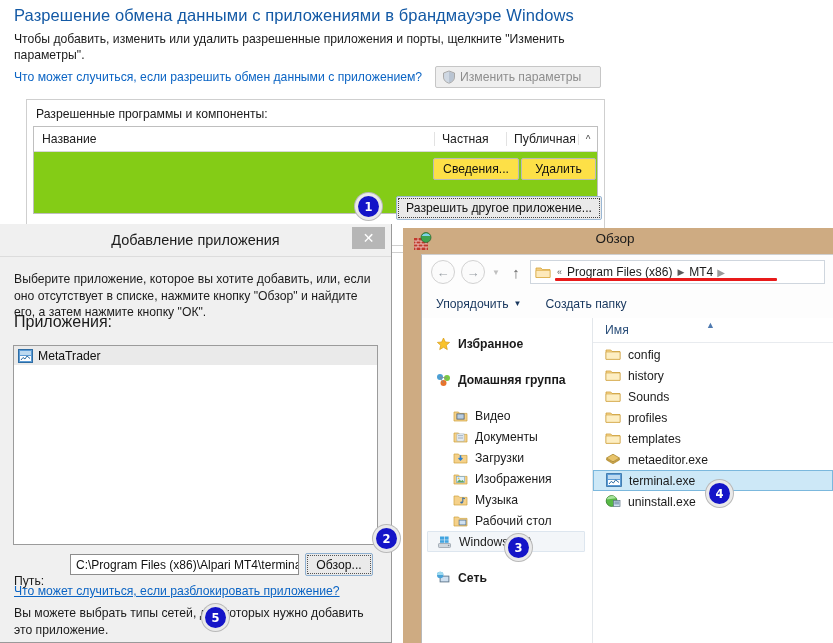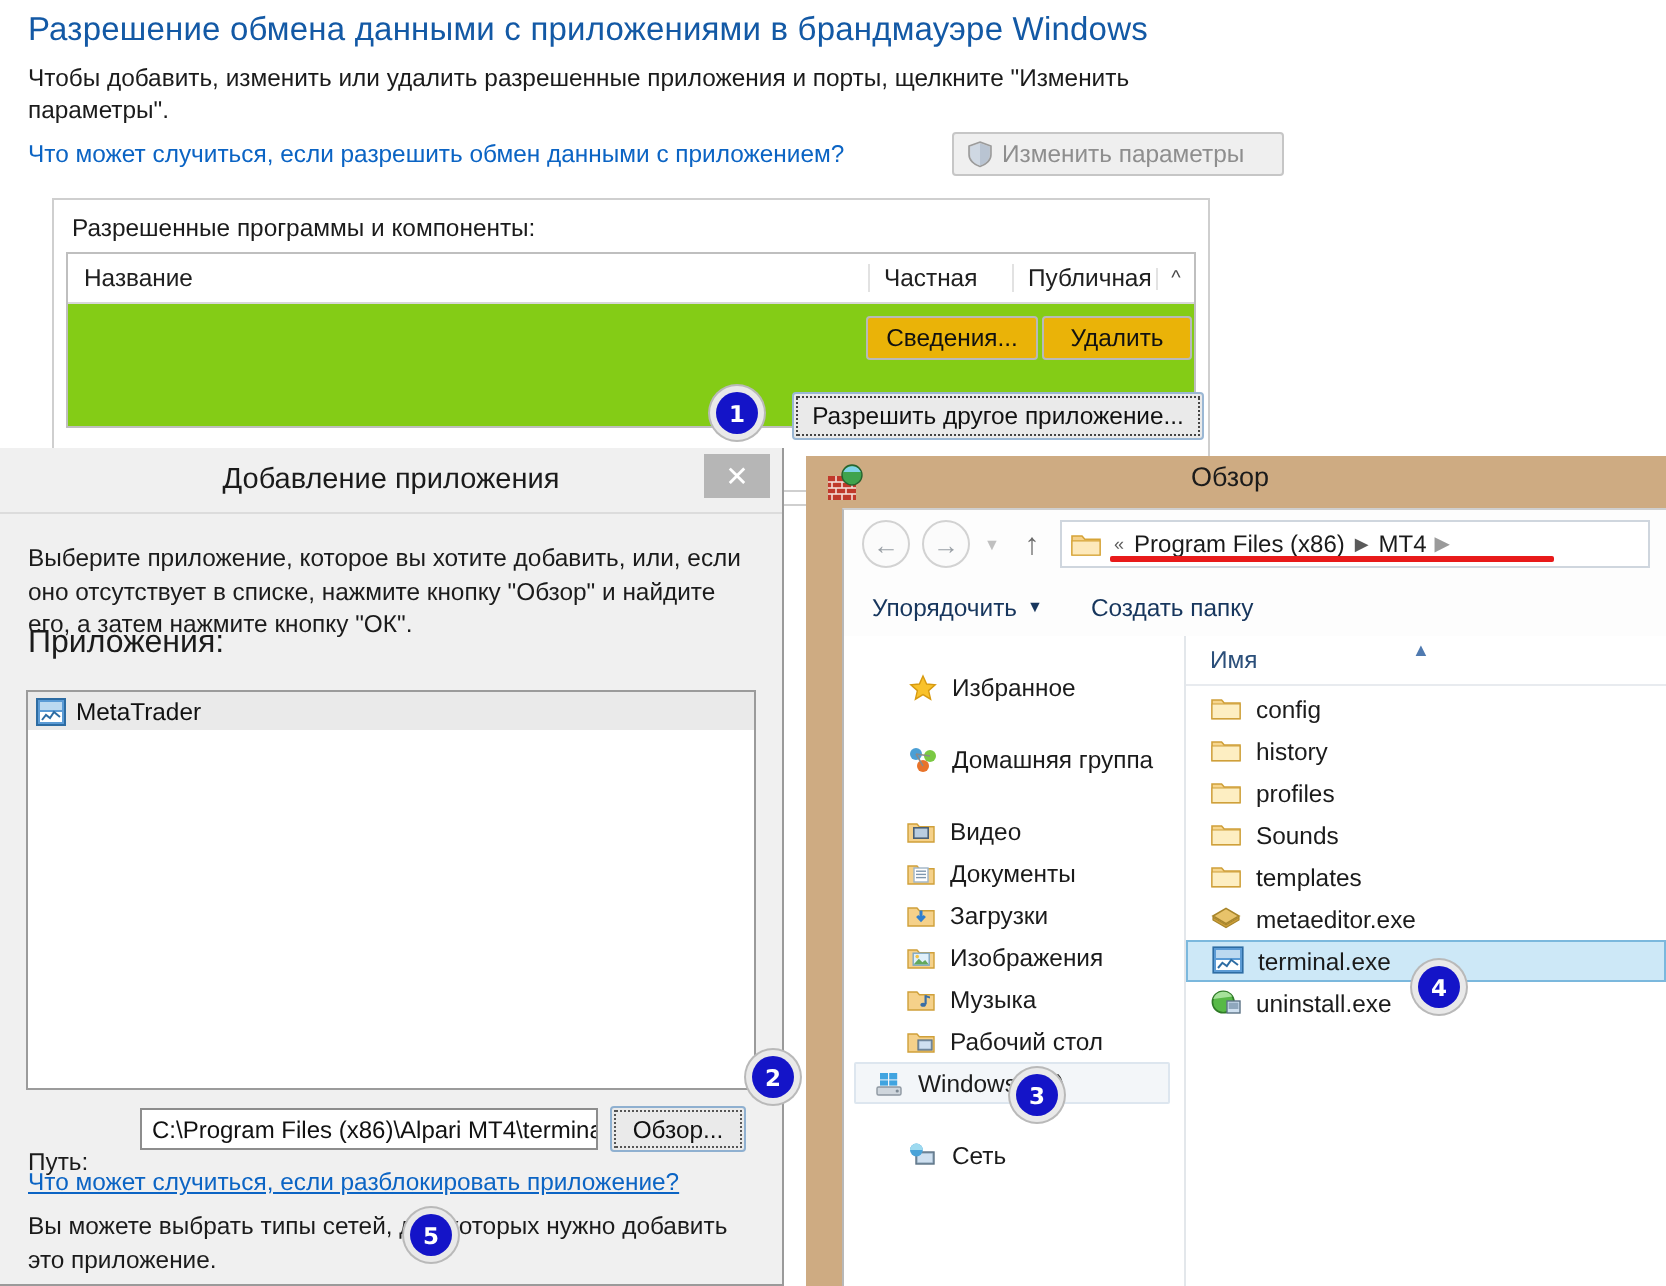--- a/index.html
+++ b/index.html
@@ -16,42 +16,42 @@
   
   #firewall{left:0;top:0;width:833px;height:643px;background:#fff;}
   #fw-title{left:14px;top:6px;width:600px;font-size:16.5px;color:#1359a5;
             letter-spacing:.1px;white-space:nowrap;}
   #fw-sub{left:14px;top:31px;width:600px;font-size:12.2px;color:#1b1b1b;line-height:16px;}
   #fw-link{left:14px;top:70px;font-size:12.2px;color:#0b64c4;cursor:pointer;white-space:nowrap;}
   #fw-change-btn{
     left:435px;top:66px;width:166px;height:22px;
     background:#efefef;border:1px solid #c6c6c6;border-radius:2px;
     display:flex;align-items:center;gap:4px;padding-left:6px;box-sizing:border-box;
-    color:#8e8e8e;font-size:12.2px;margin-left:41px;
+    color:#8e8e8e;font-size:12.2px;
   }
   .shield{
     width:14px;height:14px;flex:0 0 14px;position:relative;display:inline-block;
   }
   .shield svg{display:block;}
 
   
   #fw-group{left:26px;top:99px;width:577px;height:145px;border:1px solid #cfcfcf;background:#fff;}
   #fw-group-label{left:36px;top:107px;font-size:12.2px;color:#1b1b1b;}
   #fw-list{left:33px;top:126px;width:563px;height:86px;border:1px solid #bfbfbf;background:#84cc16;}
   #fw-list-head{position:absolute;left:0;top:0;right:0;height:24px;
                 border-bottom:1px solid #d8d8d8;display:flex;align-items:center;
                 font-size:12.2px;color:#202020;background:#fff;}
   .fwh-name{padding-left:8px;flex:1;}
   .fwh-col{width:72px;border-left:1px solid #e2e2e2;padding-left:7px;box-sizing:border-box;}
   .fwh-scr{width:18px;border-left:1px solid #e2e2e2;display:flex;align-items:center;
            justify-content:center;color:#4a4a4a;font-size:10px;}
   #fw-btn-details{left:433px;top:158px;}
   #fw-btn-delete{left:521px;top:158px;}
   .winbtn{
-    height:22px;background:#eab308;border:1px solid #b9b9b9;border-radius:2px;
+    height:22px;background:#fde047;border:1px solid #b9b9b9;border-radius:2px;
     font-size:12.2px;color:#111;display:flex;align-items:center;justify-content:center;
     box-sizing:border-box;
   }
   #fw-btn-allow{
     left:396px;top:196px;width:206px;height:24px;
     background:#eaeaea;border:1px solid #9ab7d4;border-radius:2px;
     outline:1px dotted #444;outline-offset:-3px;
     display:flex;align-items:center;justify-content:center;
     font-size:12.2px;color:#111;box-sizing:border-box;
   }
@@ -136,21 +136,21 @@
   .tb-item{font-size:12.2px;color:#17365d;padding-left:14px;display:flex;align-items:center;gap:5px;}
   .tb-caret{font-size:8px;color:#17365d;}
 
   #exp-content{position:absolute;left:0;top:63px;right:0;bottom:0;background:#fff;display:flex;}
   #exp-nav{width:170px;background:#fff;position:relative;}
   #exp-split{width:1px;background:#e3e7eb;}
   #exp-files{flex:1;position:relative;background:#fff;}
 
   .nav-row{height:21px;display:flex;align-items:center;font-size:12.2px;color:#1b1b1b;gap:6px;}
   .nav-row .ni{width:17px;height:15px;flex:0 0 17px;display:flex;align-items:center;justify-content:center;}
-  .nav-top{padding-left:31px;}
+  .nav-top{padding-left:13px;font-weight:bold;}
   .nav-child{padding-left:30px;}
   .nav-gap{height:15px;}
   .nav-sel{background:#f3f6f9;border:1px solid #dde6ef;box-sizing:border-box;
            margin-left:5px;margin-right:7px;padding-left:8px;border-radius:1px;}
 
   #files-head{position:absolute;left:0;top:0;right:0;height:24px;
               border-bottom:1px solid #e8ebef;display:flex;align-items:center;}
   #files-head .fh{font-size:12.2px;color:#2b4f7a;padding-left:12px;}
   #files-sortmark{position:absolute;left:113px;top:2px;color:#4f7ab0;font-size:9px;}
   .file-row{height:21px;display:flex;align-items:center;gap:7px;padding-left:12px;
@@ -456,30 +456,30 @@
             </span>
             <span>history</span>
           </div>
           <div class="file-row">
             <span class="fi">
               <svg width="16" height="14" viewBox="0 0 16 14">
                   <path d="M1 3 h4.8 l1.3 1.5 H15 V12.3 H1 Z" fill="#f7d68e" stroke="#cfa03a" stroke-width="0.8"></path>
                   <path d="M1 5 h14 V12.3 H1 Z" fill="#fdeec2" stroke="#cfa03a" stroke-width="0.6"></path>
                 </svg>
             </span>
-            <span>profiles</span>
+            <span>Sounds</span>
           </div>
           <div class="file-row">
             <span class="fi">
               <svg width="16" height="14" viewBox="0 0 16 14">
                   <path d="M1 3 h4.8 l1.3 1.5 H15 V12.3 H1 Z" fill="#f7d68e" stroke="#cfa03a" stroke-width="0.8"></path>
                   <path d="M1 5 h14 V12.3 H1 Z" fill="#fdeec2" stroke="#cfa03a" stroke-width="0.6"></path>
                 </svg>
             </span>
-            <span>Sounds</span>
+            <span>profiles</span>
           </div>
           <div class="file-row">
             <span class="fi">
               <svg width="16" height="14" viewBox="0 0 16 14">
                   <path d="M1 3 h4.8 l1.3 1.5 H15 V12.3 H1 Z" fill="#f7d68e" stroke="#cfa03a" stroke-width="0.8"></path>
                   <path d="M1 5 h14 V12.3 H1 Z" fill="#fdeec2" stroke="#cfa03a" stroke-width="0.6"></path>
                 </svg>
             </span>
             <span>templates</span>
           </div>

